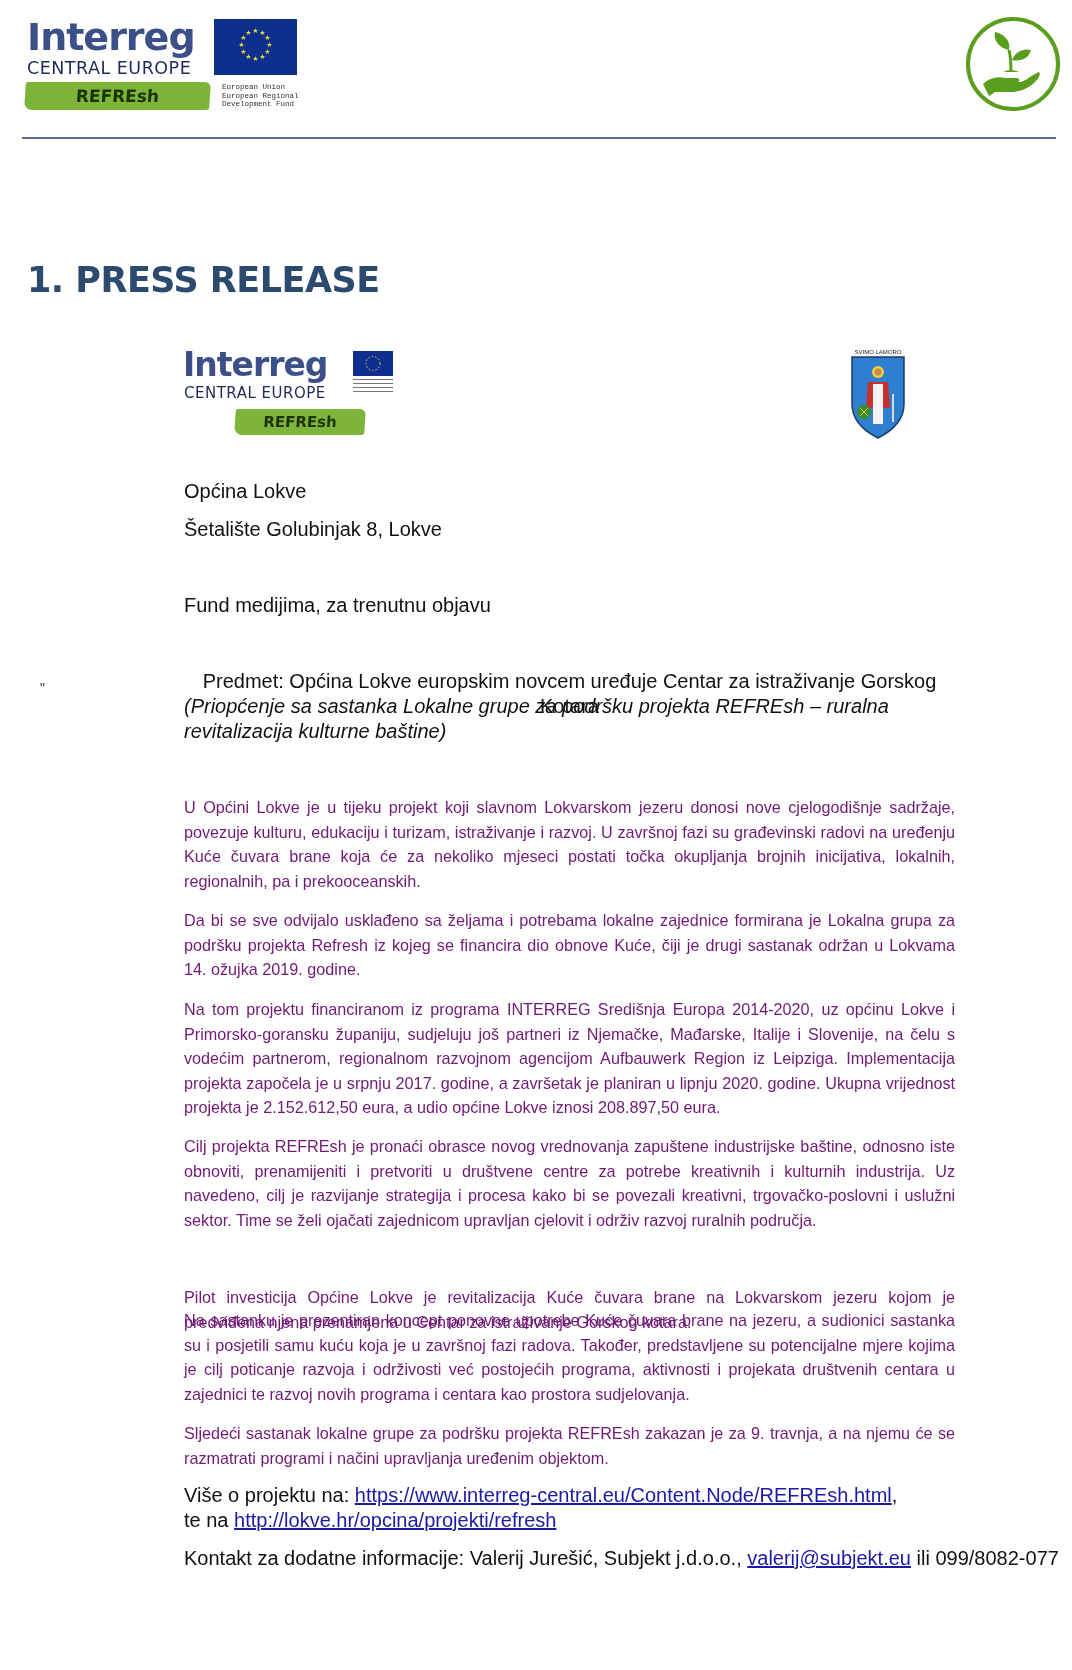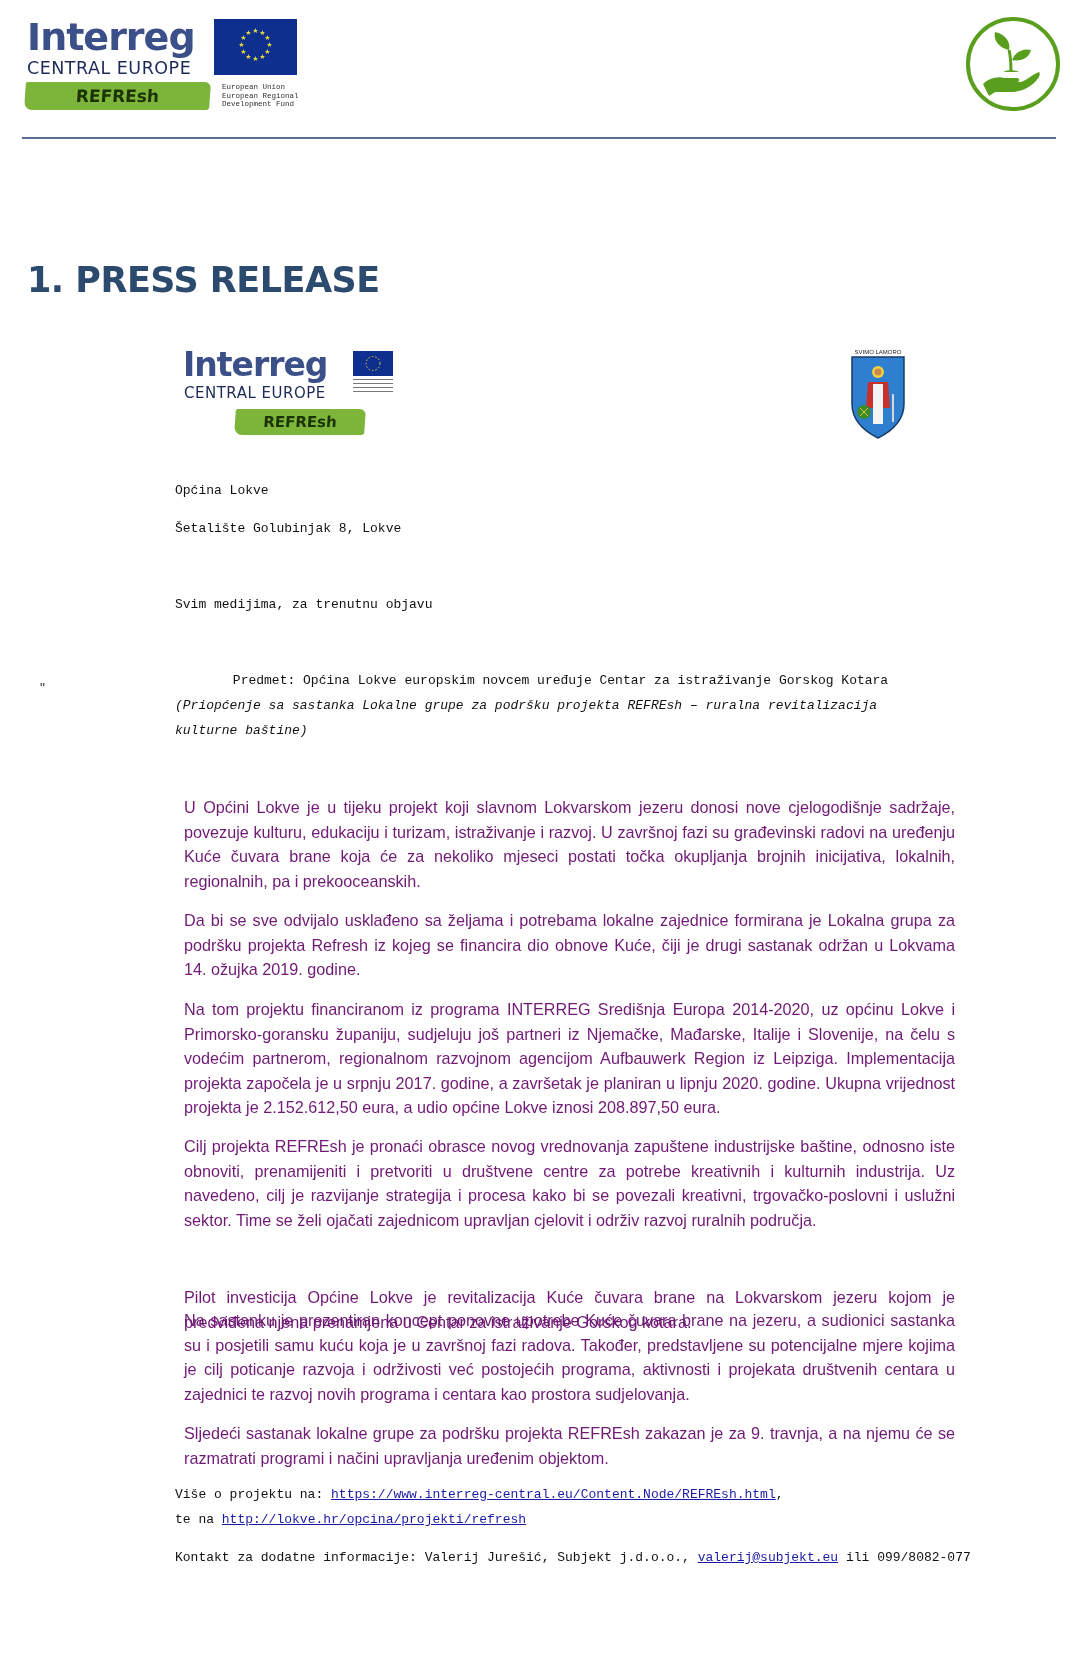--- a/index.html
+++ b/index.html
@@ -15,21 +15,21 @@
   .logo .eu-text { position:absolute; font-family:Liberation Mono, monospace; color:#333; line-height:1.15; }
 
   .header-rule { position:absolute; left:22px; top:137px; width:1034px; height:2px; background:#5a6f8c; }
 
   .plant { position:absolute; left:963px; top:14px; width:100px; height:100px; }
 
   .doc-title { position:absolute; left:27px; top:232px; font-family:"DejaVu Sans", sans-serif; font-weight:bold; font-size:35px; color:#2b4a6d; letter-spacing:-0.5px;margin-top:28px; }
 
   .coat { position:absolute; left:846px; top:348px; width:64px; height:92px; }
 
-  .txt { position:absolute; left:175px; font-size:13px; line-height:24.5px; color:#111; font-family:Liberation Mono, monospace; }
+  .txt { position:absolute; left:184px; font-size:20px; line-height:24.5px; color:#111; font-family:Liberation Sans, sans-serif; }
   .para { position:absolute; left:184px; width:771px; font-size:16.2px; line-height:24.5px; text-align:justify; color:#701a75; }
   .italic { font-style:italic; }
   a.link { color:#1a1aa6; text-decoration:underline; }
   .stray { position:absolute; left:40px; top:680px; font-size:14px; color:#333; }
   .page-num { position:absolute; left:982px; top:1669px; font-size:17px; color:#111;text-decoration:underline; }
 </style>
 </head>
 <body>
 
 <div class="logo" style="left:25px; top:16px; width:280px; height:100px;">
@@ -93,21 +93,21 @@
   <circle cx="32" cy="24" r="3.5" fill="#c8894a"></circle>
   <path d="M22 34 H42 L44 60 H20 Z" fill="#c9302c"></path>
   <rect x="27" y="36" width="10" height="40" fill="#f4f4f4"></rect>
   <circle cx="18" cy="64" r="7" fill="#3b8a2b"></circle>
   <path d="M14 60 L22 68 M22 60 L14 68" stroke="#e0c040" stroke-width="1"></path>
   <rect x="46" y="46" width="2" height="28" fill="#d7d7d7"></rect>
 </svg>
 
 <div class="txt" style="top:479px;">Općina Lokve</div>
 <div class="txt" style="top:517px;">Šetalište Golubinjak 8, Lokve</div>
-<div class="txt" style="top:593px;">Svim medijima, za trenutnu objavu</div>
+<div class="txt" style="top:593px;">Fund medijima, za trenutnu objavu</div>
 
 <div class="stray">"</div>
 
 <div class="txt" style="top:669px; width:771px;text-align:center;">Predmet: Općina Lokve europskim novcem uređuje Centar za istraživanje Gorskog Kotara</div>
 <div class="txt italic" style="top:694px; width:760px;">(Priopćenje sa sastanka Lokalne grupe za podršku projekta REFREsh – ruralna revitalizacija kulturne baštine)</div>
 
 <div class="para" style="top:795px;">U Općini Lokve je u tijeku projekt koji slavnom Lokvarskom jezeru donosi nove cjelogodišnje sadržaje, povezuje kulturu, edukaciju i turizam, istraživanje i razvoj. U završnoj fazi su građevinski radovi na uređenju Kuće čuvara brane koja će za nekoliko mjeseci postati točka okupljanja brojnih inicijativa, lokalnih, regionalnih, pa i prekooceanskih.</div>
 <div class="para" style="top:908px;">Da bi se sve odvijalo usklađeno sa željama i potrebama lokalne zajednice formirana je Lokalna grupa za podršku projekta Refresh iz kojeg se financira dio obnove Kuće, čiji je drugi sastanak održan u Lokvama 14. ožujka 2019. godine.</div>
 <div class="para" style="top:997px;">Na tom projektu financiranom iz programa INTERREG Središnja Europa 2014-2020, uz općinu Lokve i Primorsko-goransku županiju, sudjeluju još partneri iz Njemačke, Mađarske, Italije i Slovenije, na čelu s vodećim partnerom, regionalnom razvojnom agencijom Aufbauwerk Region iz Leipziga. Implementacija projekta započela je u srpnju 2017. godine, a završetak je planiran u lipnju 2020. godine. Ukupna vrijednost projekta je 2.152.612,50 eura, a udio općine Lokve iznosi 208.897,50 eura.</div>
 <div class="para" style="top:1134px;">Cilj projekta REFREsh je pronaći obrasce novog vrednovanja zapuštene industrijske baštine, odnosno iste obnoviti, prenamijeniti i pretvoriti u društvene centre za potrebe kreativnih i kulturnih industrija. Uz navedeno, cilj je razvijanje strategija i procesa kako bi se povezali kreativni, trgovačko-poslovni i uslužni sektor. Time se želi ojačati zajednicom upravljan cjelovit i održiv razvoj ruralnih područja.</div>

